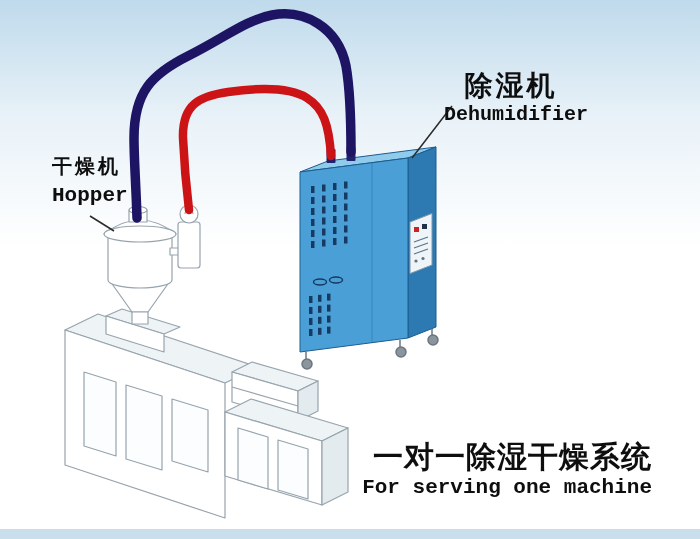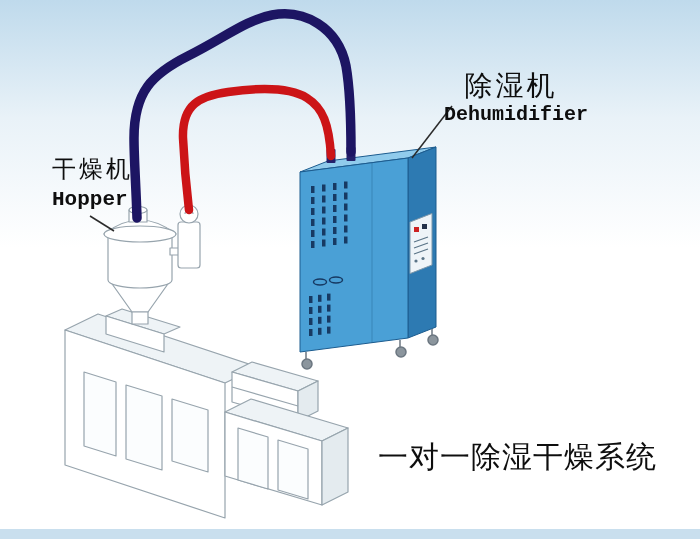--- a/index.html
+++ b/index.html
@@ -4,29 +4,29 @@
 <style>
   html,body{margin:0;padding:0;}
   .stage{
     position:relative;width:700px;height:539px;overflow:hidden;
     background:linear-gradient(180deg,var(--bg-top,#bfdaec) 0%, #e9f2f8 22%, var(--bg-bottom,#ffffff) 46%, #ffffff 100%);
     font-family:"Liberation Sans",sans-serif;
   }
   .bottom-strip{position:absolute;left:0;right:0;bottom:0;height:10px;background:var(--bottom-strip,#c9dfee);}
   svg{position:absolute;left:0;top:0;}
   .label{position:absolute;color:var(--text,#0e0e0e);line-height:1.05;}
-  .cn{font-family:"Liberation Sans",sans-serif;font-weight:normal;display:block;}
+  .cn{font-family:"Liberation Sans",sans-serif;font-weight:bold;display:block;}
   .en{font-family:Liberation Mono, monospace;font-weight:bold;display:block;}
   .hopper-label{left:52px;top:156px;}
-  .hopper-label .cn{font-size:24px;letter-spacing:3px;}
+  .hopper-label .cn{font-size:20px;letter-spacing:3px;}
   .hopper-label .en{font-size:21px;margin-top:8px;}
   .dehum-label{left:444px;top:71px;width:134px;text-align:center;}
   .dehum-label .cn{font-size:28px;letter-spacing:3px;}
   .dehum-label .en{font-size:20px;margin-top:4px;}
-  .caption{left:378px;top:441px;width:296px;text-align:left;}
+  .caption{left:356px;top:441px;width:296px;text-align:right;}
   .caption .cn{font-size:30px;letter-spacing:1px;}
   .caption .en{font-size:21px;margin-top:4px;}
   .mline{stroke:var(--machine-line,#97a4ad);stroke-width:1.2;stroke-linejoin:round;}
   .mfront{fill:#ffffff;}
   .mtop{fill:#eef3f6;}
   .mside{fill:#e4ebef;}
   .mpanel{fill:#fbfdfe;}
   .cstroke{stroke:var(--cabinet-stroke,#1c5c8f);stroke-width:1;stroke-linejoin:round;}
 </style>
 </head>
@@ -147,16 +147,17 @@
     <span class="en">Hopper</span>
   </div>
 
   <div class="label dehum-label">
     <span class="cn">除湿机</span>
     <span class="en">Dehumidifier</span>
   </div>
 
   <div class="label caption">
     <span class="cn">一对一除湿干燥系统</span>
+    <span class="en">For serving one machine</span>
   </div>
 
   <div class="bottom-strip"></div>
 </div>
 
 </body></html>

